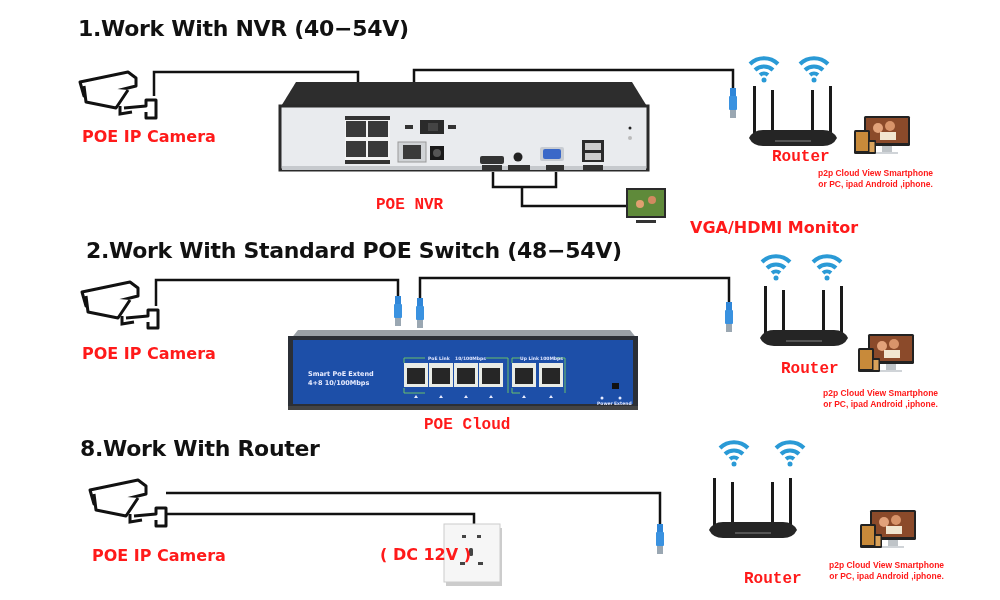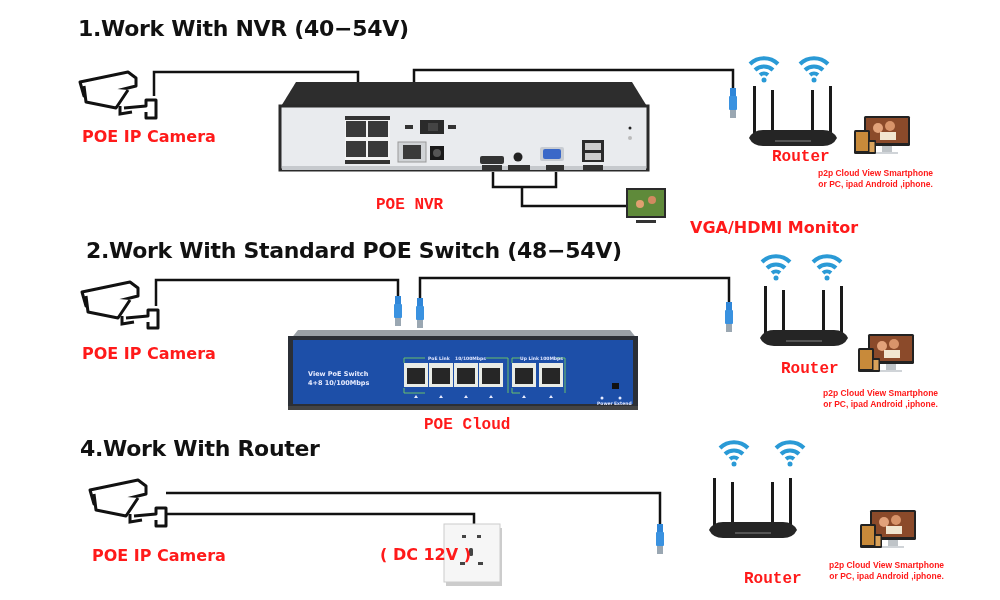--- a/index.html
+++ b/index.html
@@ -213,30 +213,30 @@
 <div class="heading" style="left:86px;top:238px;">2.Work With Standard POE Switch (48−54V)</div>
 <div class="red lbl-sm" style="left:82px;top:344px;">POE IP Camera</div>
 <div class="red lbl-md" style="left:424px;top:416px;">POE Cloud</div>
 <div class="red lbl-md" style="left:781px;top:360px;">Router</div>
 <div class="cloud" style="left:823px;top:388px;">
   <div>p2p Cloud  View Smartphone</div>
   <div>or PC, ipad Android ,iphone.</div>
 </div>
 
 <div class="sw-text" style="left:308px;top:370px;">
-  <div>View PoE Switch</div>
+  <div>Smart PoE Extend</div>
   <div>4+8 10/100Mbps</div>
 </div>
 <div class="sw-tiny" style="left:428px;top:356px;">PoE Link</div>
 <div class="sw-tiny" style="left:455px;top:356px;">10/100Mbps</div>
 <div class="sw-tiny" style="left:520px;top:356px;">Up Link</div>
 <div class="sw-tiny" style="left:540px;top:356px;">100Mbps</div>
 <div class="sw-tiny" style="left:597px;top:401px;">Power</div>
 <div class="sw-tiny" style="left:614px;top:401px;">Extend</div>
 
-<div class="heading" style="left:80px;top:436px;">4.Work With Router</div>
+<div class="heading" style="left:80px;top:436px;">8.Work With Router</div>
 <div class="red lbl-sm" style="left:92px;top:546px;">POE IP Camera</div>
 <div class="red lbl-sm" style="left:380px;top:545px;text-align:right;">( DC 12V )</div>
 <div class="red lbl-md" style="left:744px;top:570px;">Router</div>
 <div class="cloud" style="left:829px;top:560px;">
   <div>p2p Cloud  View Smartphone</div>
   <div>or PC, ipad Android ,iphone.</div>
 </div>
 
 </body></html>

